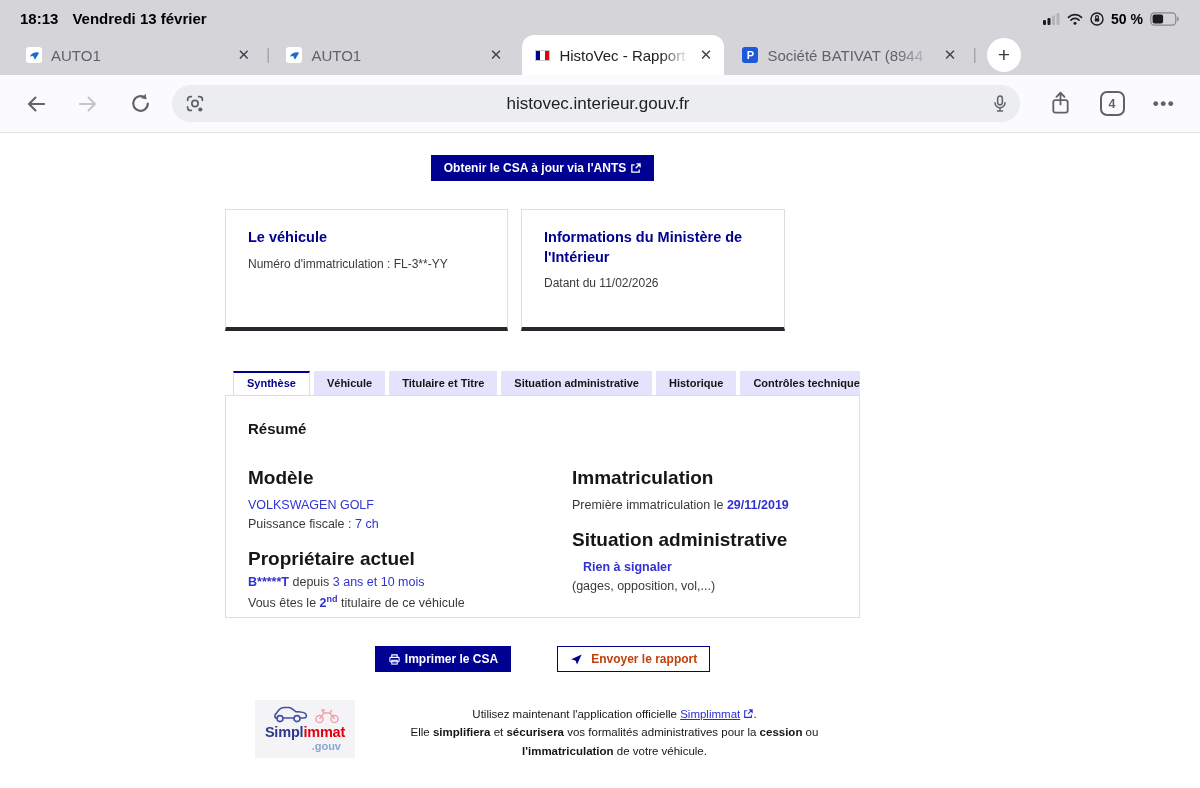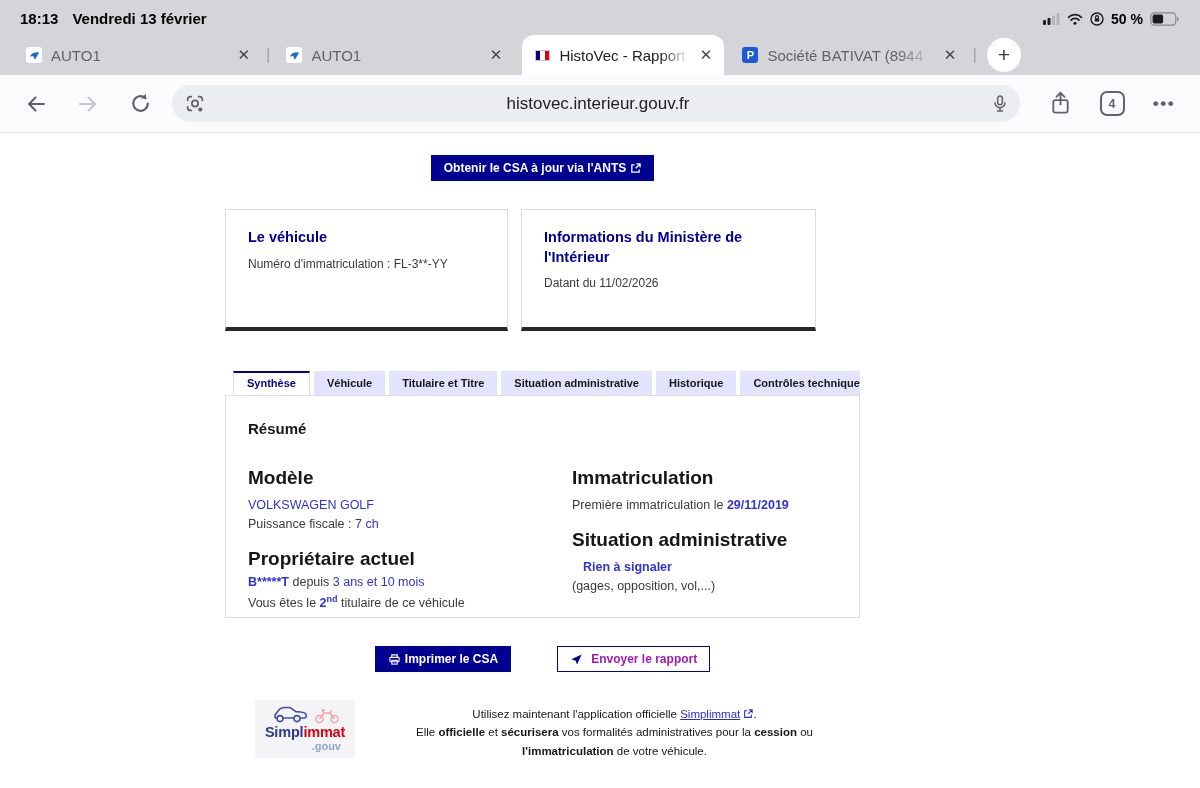--- a/index.html
+++ b/index.html
@@ -41,21 +41,21 @@
     display:flex; align-items:center; justify-content:center; font-size:12.5px; font-weight:700; color:#5f6368; }
   .dots { font-size:17px; color:#5f6368; letter-spacing:1.5px; font-weight:700; }
 
   
   .page { background:#fff; }
   .content-col { width:635px; margin-left:225px; }
 
   .csa-row { display:flex; justify-content:center; margin-left:225px; width:635px; padding-top:22px; }
   .btn-solid { background:#000091; color:#fff; border:1px solid #000091; font-size:12px; font-weight:700;
     padding:5px 12px; display:inline-flex; align-items:center; gap:4px; font-family:inherit; }
-  .btn-outline { background:#fff; color:#a21caf; border:1px solid #000091; font-size:12px; font-weight:700;
+  .btn-outline { background:#fff; color:#c2410c; border:1px solid #000091; font-size:12px; font-weight:700;
     padding:5px 12px; display:inline-flex; align-items:center; gap:8px; font-family:inherit; }
 
   .cards-row { display:flex; gap:13px; margin-top:28px; }
   .card { width:283px; height:122px; border:1px solid #ddd; border-bottom:4px solid #24272c;
     padding:18px 22px; background:#fff; }
   .card-title { color:#000091; font-size:14.5px; font-weight:700; line-height:1.35; }
   .card-body { color:#3a3a3a; font-size:12px; margin-top:9px; }
 
   .tabs-row { display:flex; gap:4px; margin-top:40px; padding-left:8px; white-space:nowrap;
     overflow:hidden; width:635px; }
@@ -232,21 +232,21 @@
       </svg>
     </button>
   </div>
 
   <div class="content-col">
     <div class="cards-row">
       <div class="card">
         <div class="card-title">Le véhicule</div>
         <div class="card-body">Numéro d'immatriculation : FL-3**-YY</div>
       </div>
-      <div class="card" style="width:295px;">
+      <div class="card" style="width:264px;">
         <div class="card-title">Informations du Ministère de l'Intérieur</div>
         <div class="card-body">Datant du 11/02/2026</div>
       </div>
     </div>
 
     <div class="tabs-row">
       <div class="ptab active">Synthèse</div>
       <div class="ptab">Véhicule</div>
       <div class="ptab">Titulaire et Titre</div>
       <div class="ptab">Situation administrative</div>
@@ -311,18 +311,18 @@
       </div>
       <div class="logo-word"><span class="p1">Simpl</span><span class="p2">immat</span></div>
       <div class="logo-gouv">.gouv</div>
     </div>
     <div class="footer-text">
       <span>Utilisez maintenant l'application officielle </span><span class="flink">Simplimmat</span>
       <svg width="10" height="10" viewBox="0 0 12 12" style="display:inline-block; vertical-align:-1px;">
         <path d="M5 2H2v8h8V7" fill="none" stroke="#2b2bd9" stroke-width="1.3"></path>
         <path d="M7 1h4v4M10.6 1.4 6.2 5.8" fill="none" stroke="#2b2bd9" stroke-width="1.3"></path>
       </svg><span>.</span><br>
-      <span>Elle </span><b>officielle</b><span> et </span><b>sécurisera</b><span> vos formalités administratives pour la </span><b>cession</b><span> ou </span><br>
+      <span>Elle </span><b>simplifiera</b><span> et </span><b>sécurisera</b><span> vos formalités administratives pour la </span><b>cession</b><span> ou </span><br>
       <b>l'immatriculation</b><span> de votre véhicule.</span>
     </div>
   </div>
 
 </div>
 
 </body></html>

